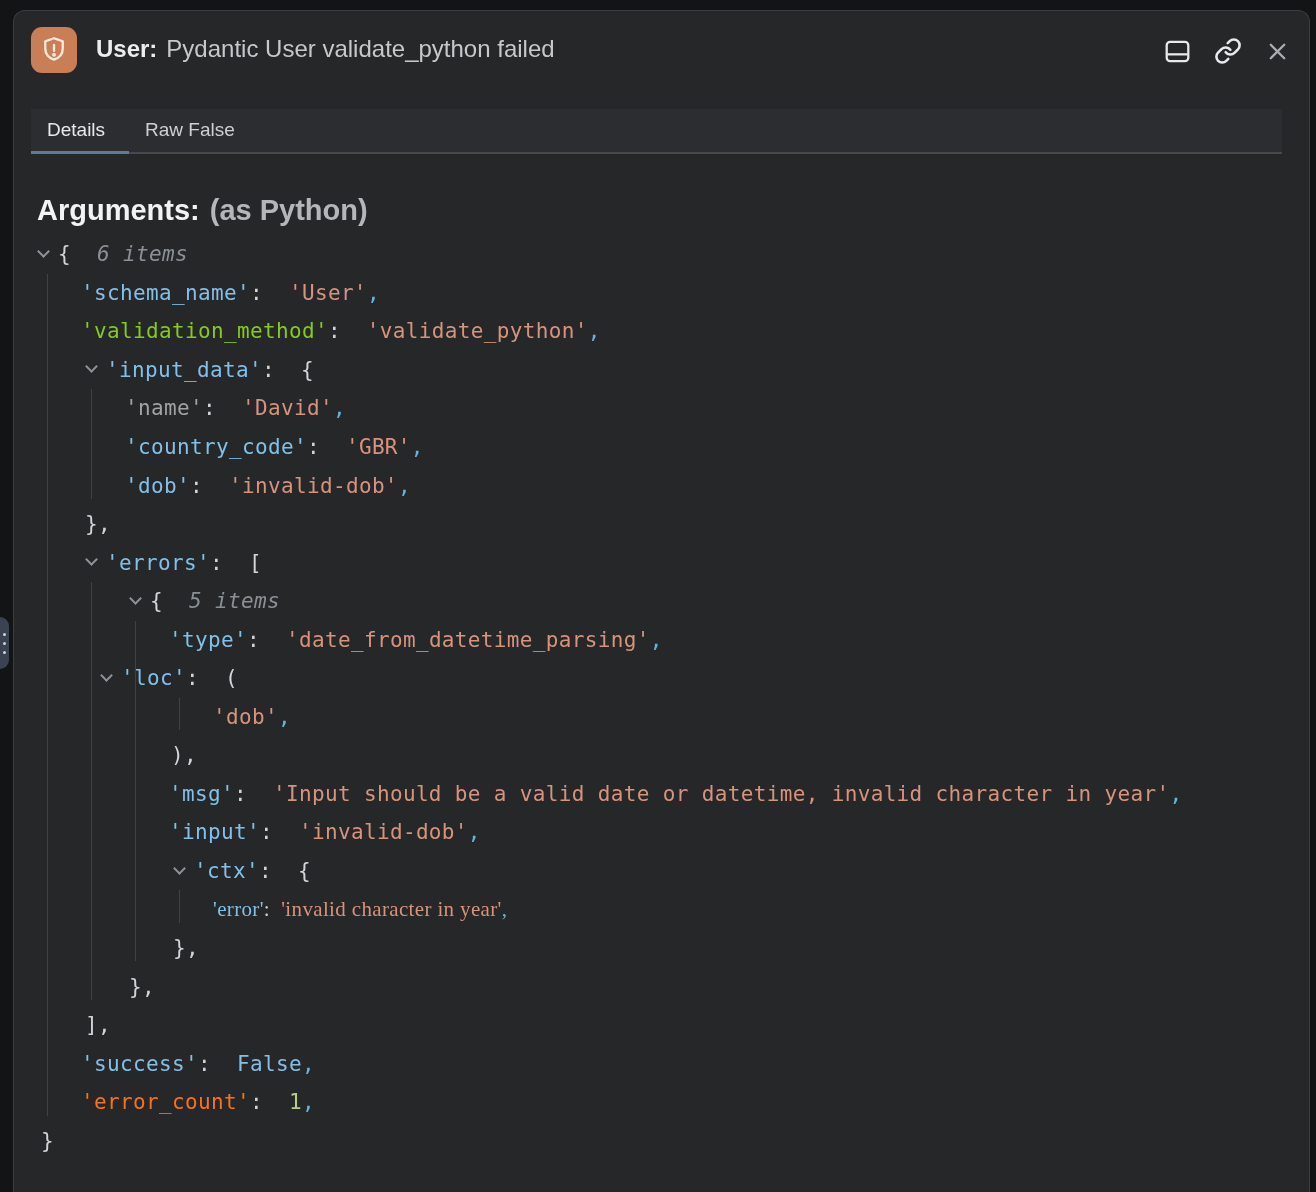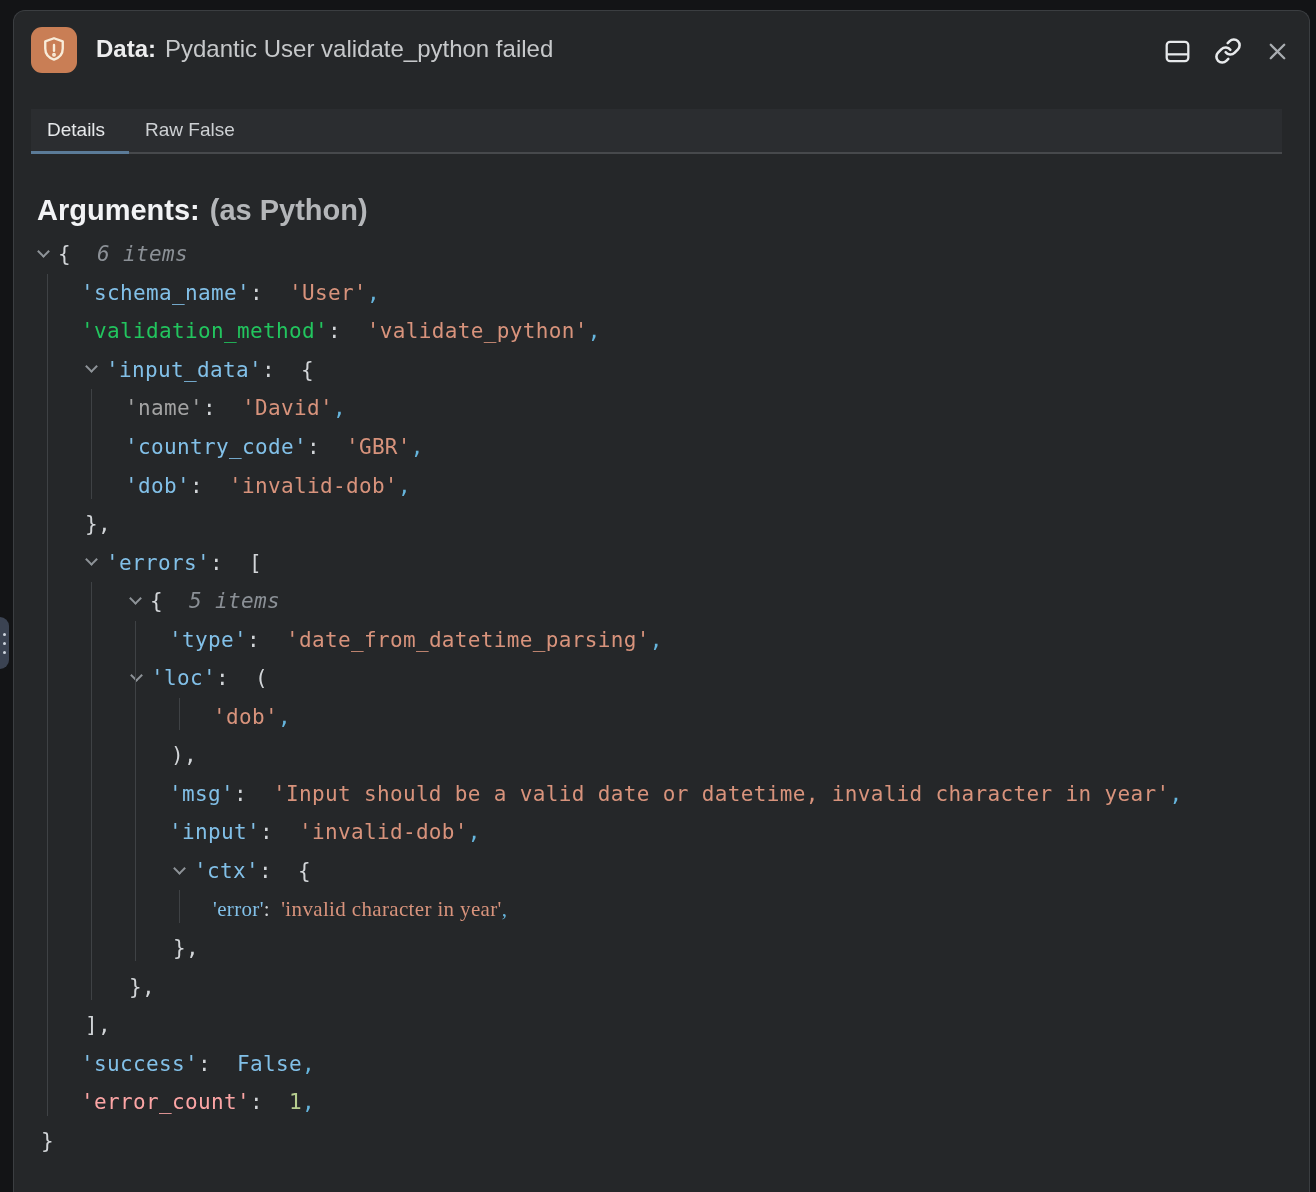--- a/index.html
+++ b/index.html
@@ -67,21 +67,21 @@
 
   <div class="hdr">
     <div class="badge">
       <svg width="30" height="30" viewBox="0 0 24 24" fill="none" stroke="#f8ecd9" stroke-width="1.9" stroke-linejoin="round" stroke-linecap="round">
         <path d="M12 2.6l7 2.5v5.7c0 4.4-3 7.5-7 8.9-4-1.4-7-4.5-7-8.9V5.1l7-2.5z"></path>
         <line x1="12" y1="8" x2="12" y2="12.6"></line>
         <circle cx="12" cy="15.8" r="0.6" fill="#f8ecd9"></circle>
       </svg>
     </div>
     <div class="title">
-      <span class="b">Data:</span><span class="r">Pydantic User validate_python failed</span>
+      <span class="b">User:</span><span class="r">Pydantic User validate_python failed</span>
     </div>
     <div class="hdr-actions">
       <span class="ic">
         <svg width="25" height="23" viewBox="0 0 22 20" fill="none" stroke="#e8eaec" stroke-width="2">
           <rect x="1.5" y="1.5" width="19" height="17" rx="3"></rect>
           <line x1="2" y1="12.5" x2="20" y2="12.5"></line>
         </svg>
       </span>
       <span class="ic">
         <svg width="28" height="28" viewBox="0 0 24 24" fill="none" stroke="#e8eaec" stroke-width="2.2" stroke-linecap="round" stroke-linejoin="round">
@@ -103,41 +103,41 @@
     <div class="tab">Raw False</div>
   </div>
 
   <div class="heading">
     <span class="hb">Arguments:</span><span class="hs">(as Python)</span>
   </div>
 
   <div class="tree">
       <div class="tree-line" style="padding-left: 25px;"><span class="chev"></span><span class="seg-punct" style="color: rgb(210, 213, 216);">{</span><span class="seg-meta" style="color: rgb(139, 144, 150);">  6 items</span></div>
       <div class="tree-line" style="padding-left: 67px;"><span class="seg-key" style="color: rgb(130, 192, 232);">'schema_name'</span><span class="seg-punct" style="color: rgb(210, 213, 216);">:  </span><span class="seg-str" style="color: rgb(216, 147, 124);">'User'</span><span class="seg-comma" style="color: rgb(102, 181, 221);">,</span></div>
-      <div class="tree-line" style="padding-left: 67px;"><span class="seg-key" style="color: #22c55e;">'validation_method'</span><span class="seg-punct" style="color: rgb(210, 213, 216);">:  </span><span class="seg-str" style="color: rgb(216, 147, 124);">'validate_python'</span><span class="seg-comma" style="color: rgb(102, 181, 221);">,</span></div>
+      <div class="tree-line" style="padding-left: 67px;"><span class="seg-key" style="color: #84cc16;">'validation_method'</span><span class="seg-punct" style="color: rgb(210, 213, 216);">:  </span><span class="seg-str" style="color: rgb(216, 147, 124);">'validate_python'</span><span class="seg-comma" style="color: rgb(102, 181, 221);">,</span></div>
       <div class="tree-line" style="padding-left: 73px;"><span class="chev"></span><span class="seg-key" style="color: rgb(130, 192, 232);">'input_data'</span><span class="seg-punct" style="color: rgb(210, 213, 216);">:  {</span></div>
       <div class="tree-line" style="padding-left: 111px;"><span class="seg-key" style="color: #a3a3a3;">'name'</span><span class="seg-punct" style="color: rgb(210, 213, 216);">:  </span><span class="seg-str" style="color: rgb(216, 147, 124);">'David'</span><span class="seg-comma" style="color: rgb(102, 181, 221);">,</span></div>
       <div class="tree-line" style="padding-left: 111px;"><span class="seg-key" style="color: rgb(130, 192, 232);">'country_code'</span><span class="seg-punct" style="color: rgb(210, 213, 216);">:  </span><span class="seg-str" style="color: rgb(216, 147, 124);">'GBR'</span><span class="seg-comma" style="color: rgb(102, 181, 221);">,</span></div>
       <div class="tree-line" style="padding-left: 111px;"><span class="seg-key" style="color: rgb(130, 192, 232);">'dob'</span><span class="seg-punct" style="color: rgb(210, 213, 216);">:  </span><span class="seg-str" style="color: rgb(216, 147, 124);">'invalid-dob'</span><span class="seg-comma" style="color: rgb(102, 181, 221);">,</span></div>
       <div class="tree-line" style="padding-left: 71px;"><span class="seg-punct" style="color: rgb(210, 213, 216);">},</span></div>
       <div class="tree-line" style="padding-left: 73px;"><span class="chev"></span><span class="seg-key" style="color: rgb(130, 192, 232);">'errors'</span><span class="seg-punct" style="color: rgb(210, 213, 216);">:  [</span></div>
       <div class="tree-line" style="padding-left: 117px;"><span class="chev"></span><span class="seg-punct" style="color: rgb(210, 213, 216);">{</span><span class="seg-meta" style="color: rgb(139, 144, 150); font-style: italic;">  5 items</span></div>
       <div class="tree-line" style="padding-left: 155px;"><span class="seg-key" style="color: rgb(130, 192, 232);">'type'</span><span class="seg-punct" style="color: rgb(210, 213, 216);">:  </span><span class="seg-str" style="color: rgb(216, 147, 124);">'date_from_datetime_parsing'</span><span class="seg-comma" style="color: rgb(102, 181, 221);">,</span></div>
-      <div class="tree-line" style="padding-left: 118px;"><span class="chev"></span><span class="seg-key" style="color: rgb(130, 192, 232);">'loc'</span><span class="seg-punct" style="color: rgb(210, 213, 216);">:  (</span></div>
+      <div class="tree-line" style="padding-left: 88px;"><span class="chev"></span><span class="seg-key" style="color: rgb(130, 192, 232);">'loc'</span><span class="seg-punct" style="color: rgb(210, 213, 216);">:  (</span></div>
       <div class="tree-line" style="padding-left: 199px;"><span class="seg-str" style="color: rgb(216, 147, 124);">'dob'</span><span class="seg-comma" style="color: rgb(102, 181, 221);">,</span></div>
       <div class="tree-line" style="padding-left: 157px;"><span class="seg-punct" style="color: rgb(210, 213, 216);">),</span></div>
       <div class="tree-line" style="padding-left: 155px;"><span class="seg-key" style="color: rgb(130, 192, 232);">'msg'</span><span class="seg-punct" style="color: rgb(210, 213, 216);">:  </span><span class="seg-str" style="color: rgb(216, 147, 124);">'Input should be a valid date or datetime, invalid character in year'</span><span class="seg-comma" style="color: rgb(102, 181, 221);">,</span></div>
       <div class="tree-line" style="padding-left: 155px;"><span class="seg-key" style="color: rgb(130, 192, 232);">'input'</span><span class="seg-punct" style="color: rgb(210, 213, 216);">:  </span><span class="seg-str" style="color: rgb(216, 147, 124);">'invalid-dob'</span><span class="seg-comma" style="color: rgb(102, 181, 221);">,</span></div>
       <div class="tree-line" style="padding-left: 161px;"><span class="chev"></span><span class="seg-key" style="color: rgb(130, 192, 232);">'ctx'</span><span class="seg-punct" style="color: rgb(210, 213, 216);">:  {</span></div>
       <div class="tree-line" style="padding-left: 199px; font-family: Liberation Serif, serif;"><span class="seg-key" style="color: rgb(130, 192, 232);">'error'</span><span class="seg-punct" style="color: rgb(210, 213, 216);">:  </span><span class="seg-str" style="color: rgb(216, 147, 124);">'invalid character in year'</span><span class="seg-comma" style="color: rgb(102, 181, 221);">,</span></div>
       <div class="tree-line" style="padding-left: 159px;"><span class="seg-punct" style="color: rgb(210, 213, 216);">},</span></div>
       <div class="tree-line" style="padding-left: 115px;"><span class="seg-punct" style="color: rgb(210, 213, 216);">},</span></div>
       <div class="tree-line" style="padding-left: 71px;"><span class="seg-punct" style="color: rgb(210, 213, 216);">],</span></div>
       <div class="tree-line" style="padding-left: 67px;"><span class="seg-key" style="color: rgb(130, 192, 232);">'success'</span><span class="seg-punct" style="color: rgb(210, 213, 216);">:  </span><span class="seg-kw" style="color: rgb(130, 192, 232);">False</span><span class="seg-comma" style="color: rgb(102, 181, 221);">,</span></div>
-      <div class="tree-line" style="padding-left: 67px;"><span class="seg-key" style="color: #fca5a5;">'error_count'</span><span class="seg-punct" style="color: rgb(210, 213, 216);">:  </span><span class="seg-num" style="color: rgb(182, 205, 142);">1</span><span class="seg-comma" style="color: rgb(102, 181, 221);">,</span></div>
+      <div class="tree-line" style="padding-left: 67px;"><span class="seg-key" style="color: #f97316;">'error_count'</span><span class="seg-punct" style="color: rgb(210, 213, 216);">:  </span><span class="seg-num" style="color: rgb(182, 205, 142);">1</span><span class="seg-comma" style="color: rgb(102, 181, 221);">,</span></div>
       <div class="tree-line" style="padding-left: 27px;"><span class="seg-punct" style="color: rgb(210, 213, 216);">}</span></div>
       <div class="guide" style="left: 33px; top: 38.55px; height: 842.1px;"></div>
       <div class="guide" style="left: 77px; top: 154.2px; height: 109.65px;"></div>
       <div class="guide" style="left: 77px; top: 346.95px; height: 418.05px;"></div>
       <div class="guide" style="left: 121px; top: 385.5px; height: 340.95px;"></div>
       <div class="guide" style="left: 165px; top: 462.6px; height: 32.55px;"></div>
       <div class="guide" style="left: 165px; top: 655.35px; height: 32.55px;"></div>
     </div>
 
 </div>

